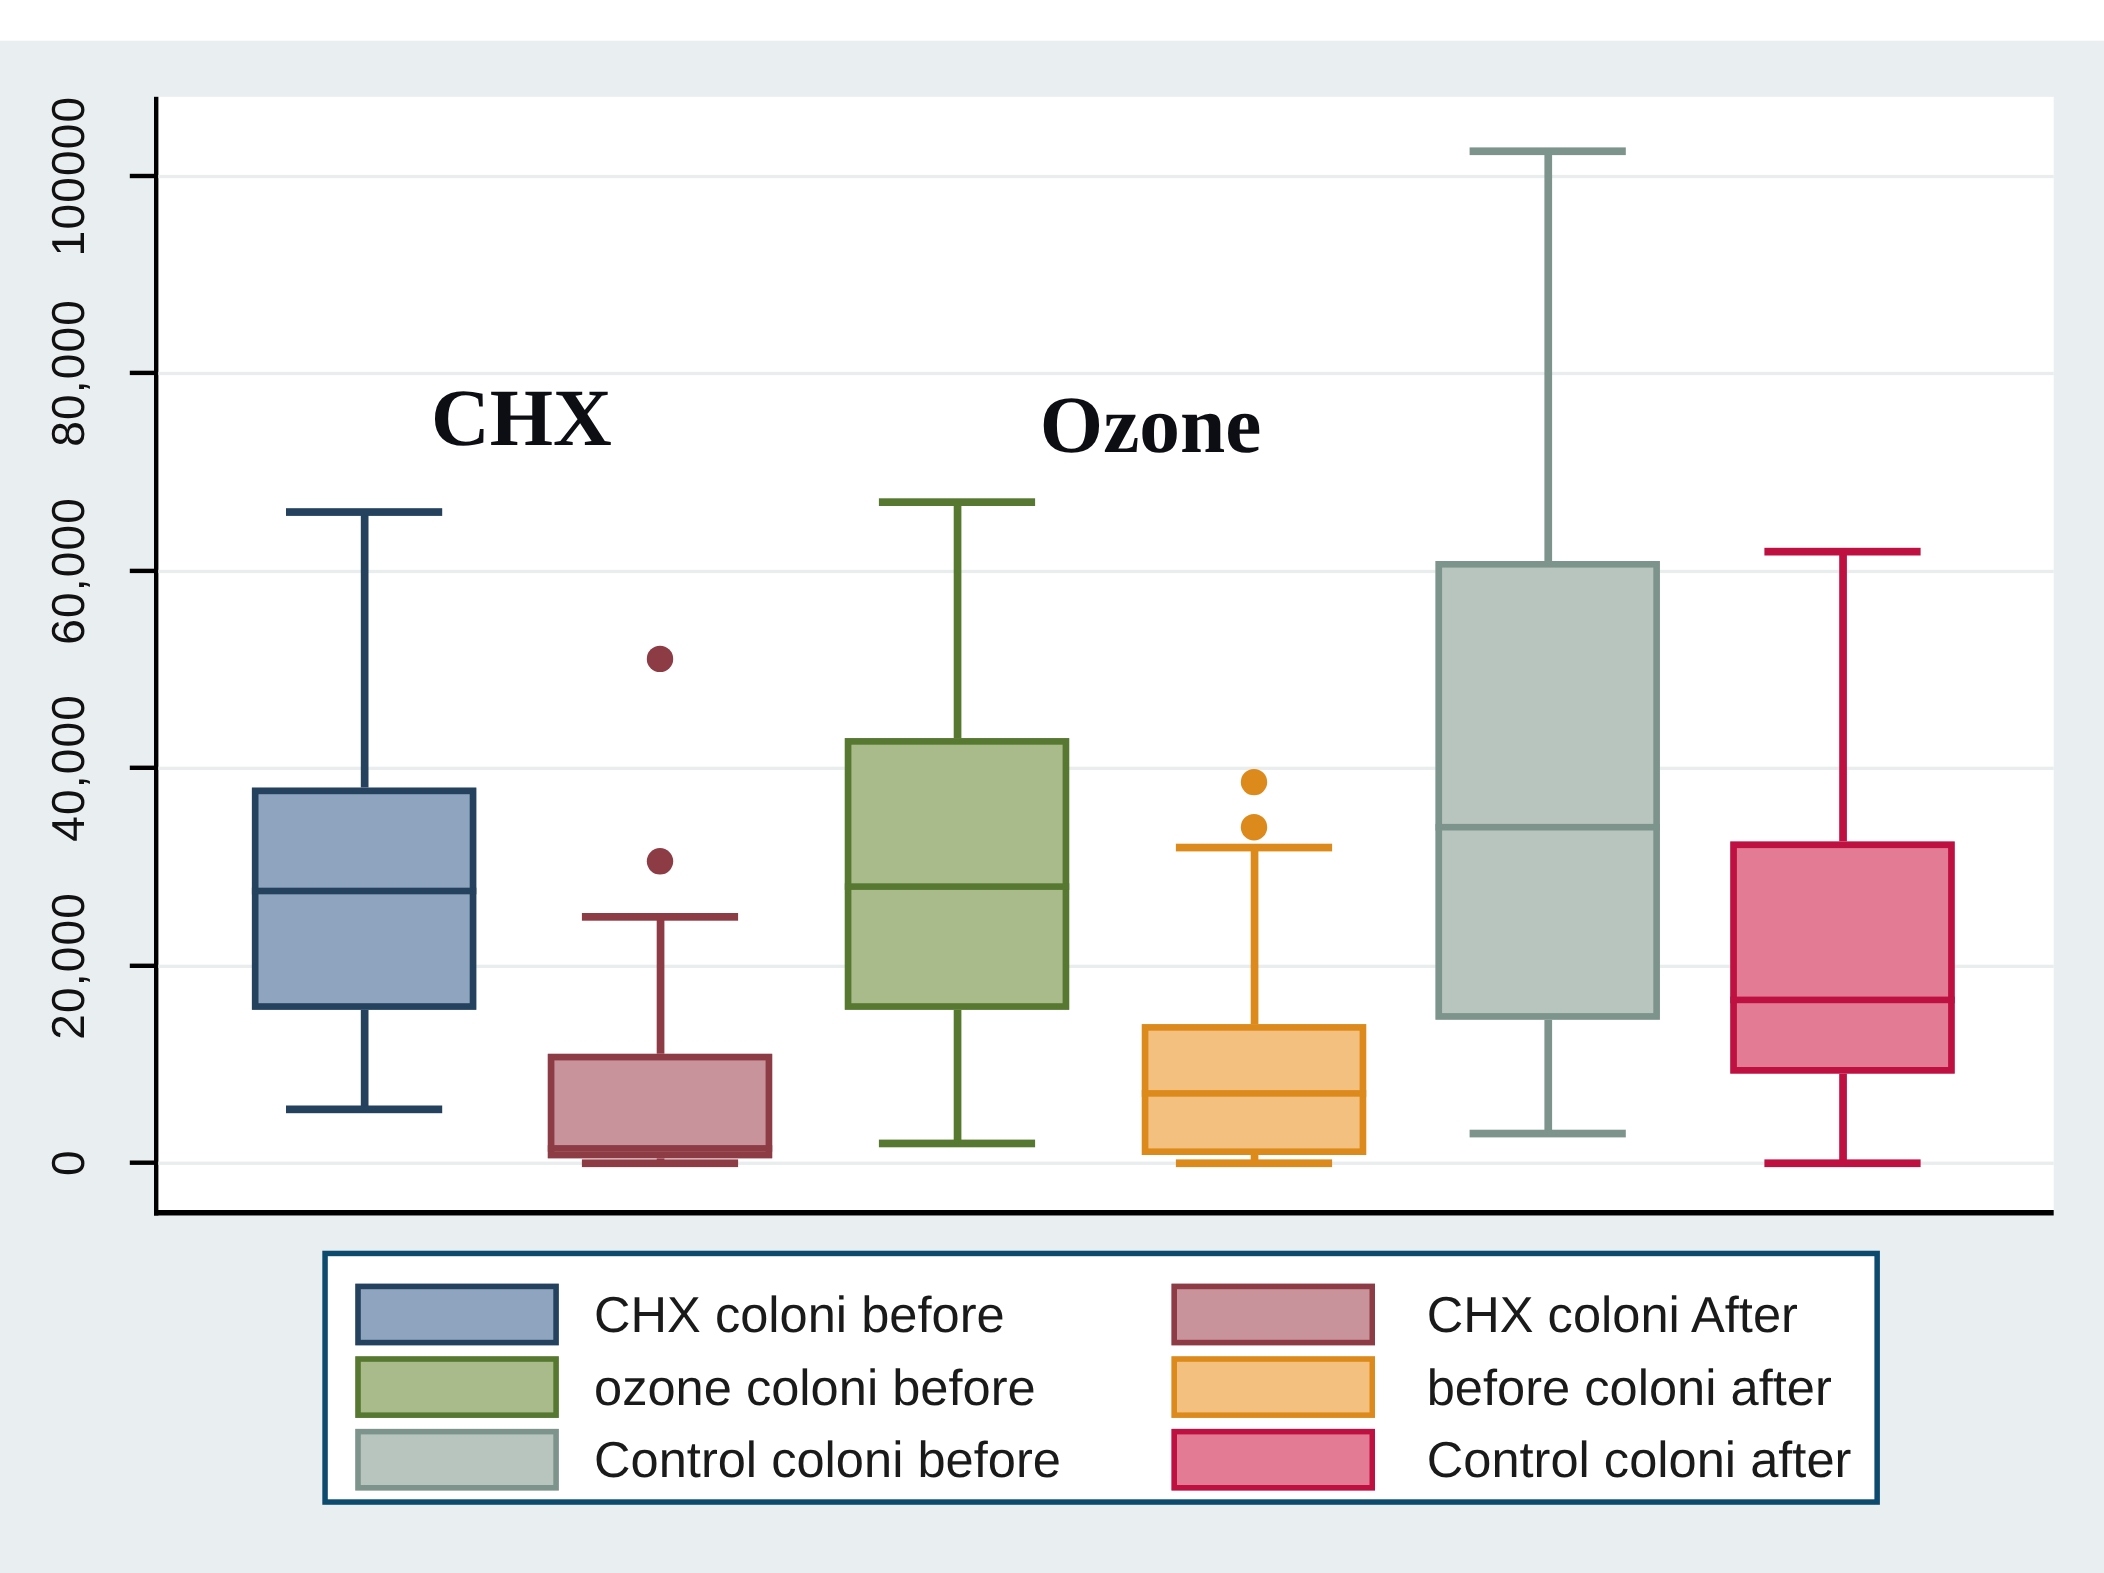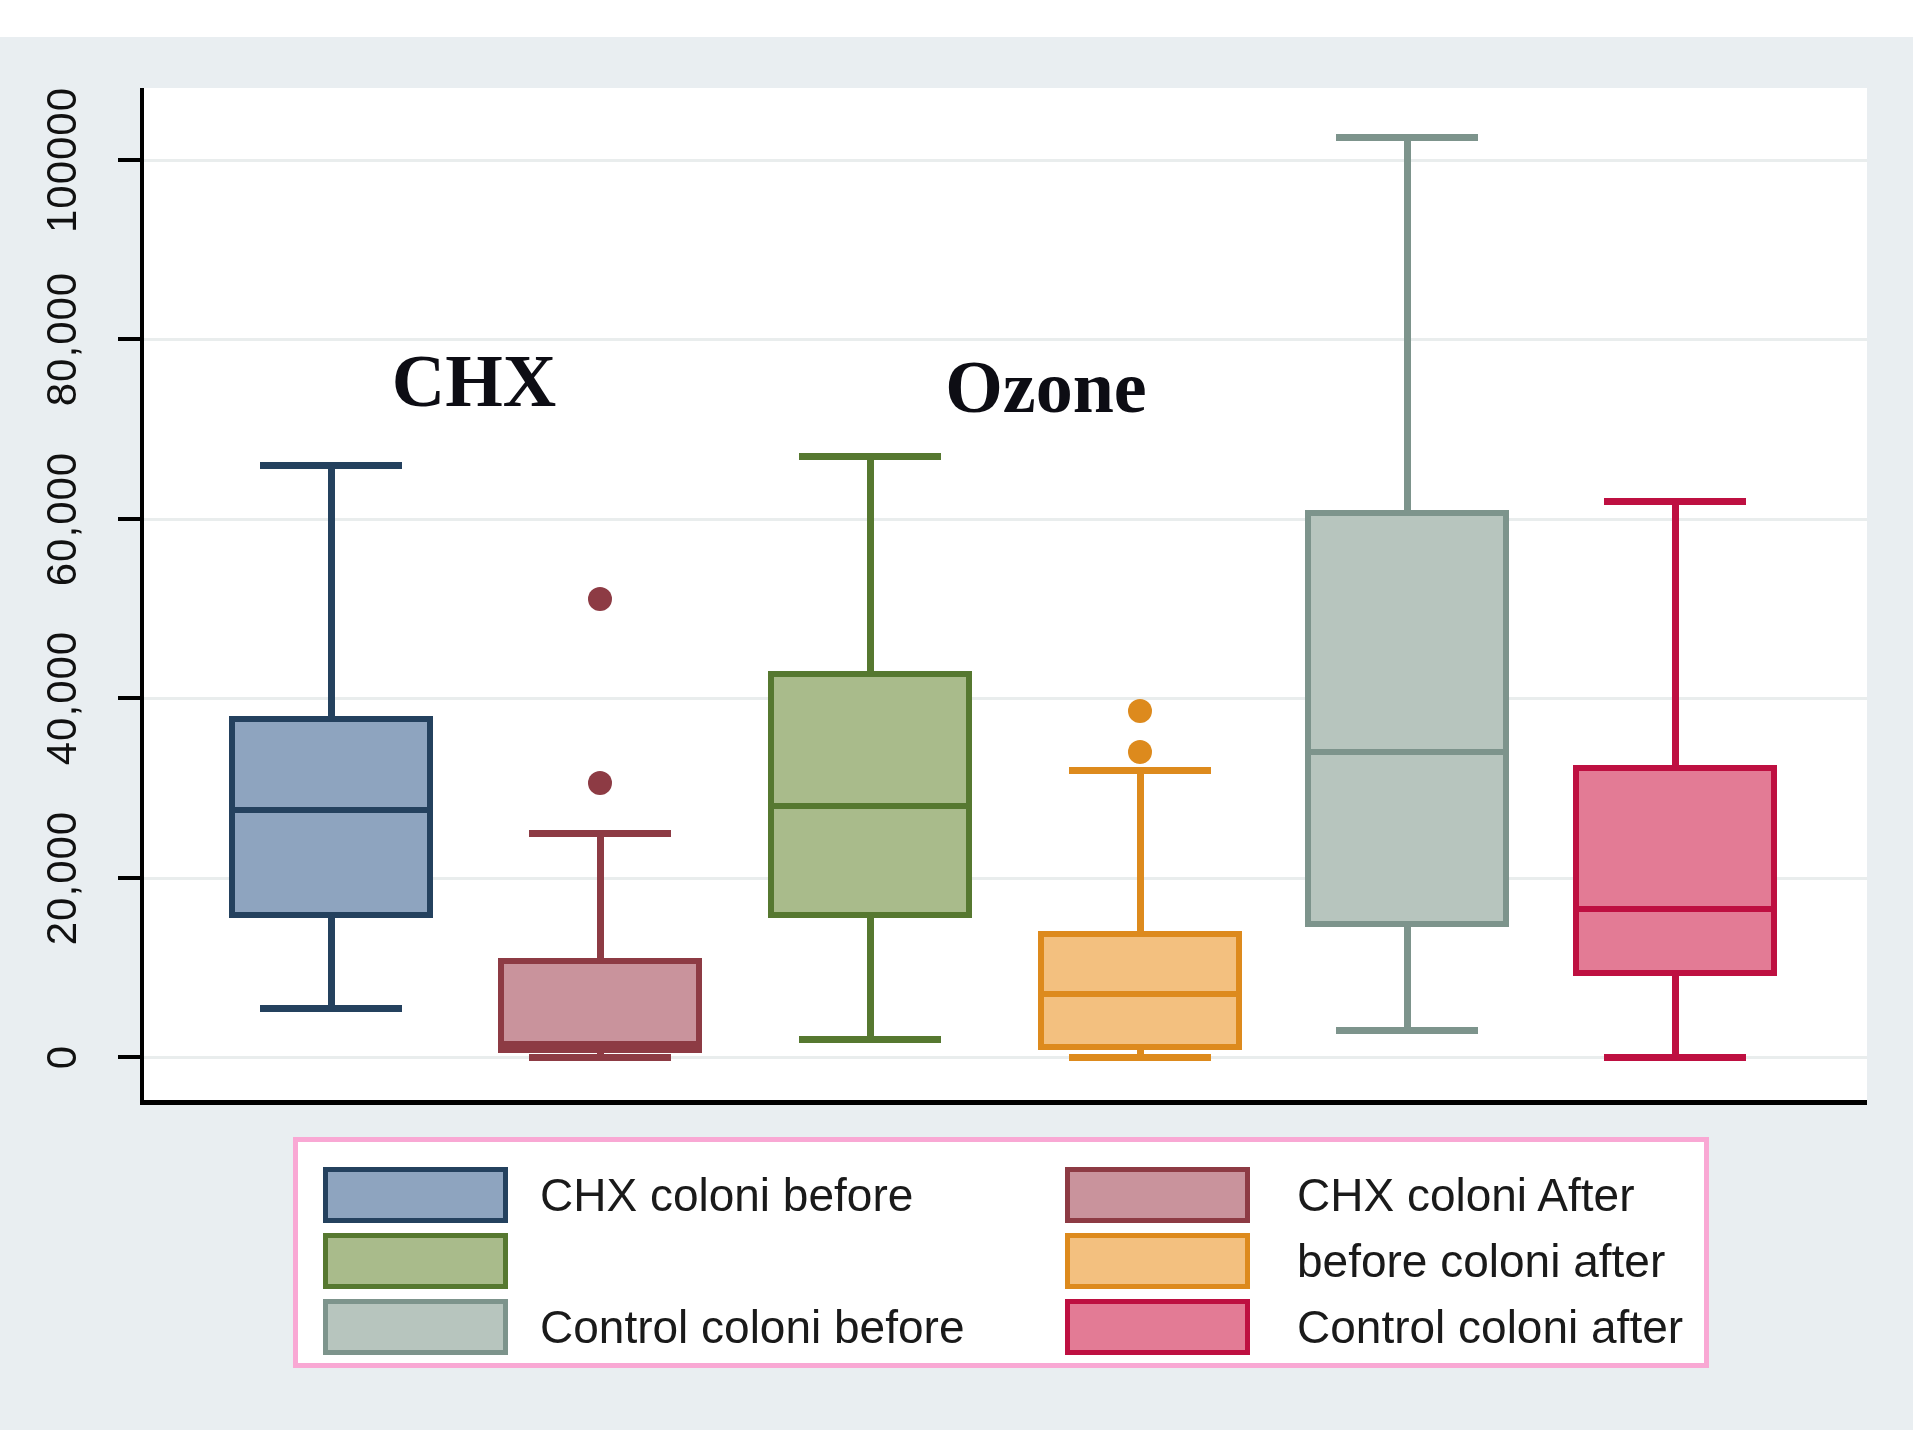--- a/index.html
+++ b/index.html
@@ -15,21 +15,21 @@
                font-size:42px;color:#111;white-space:nowrap;letter-spacing:1px;}
   .group-label{position:absolute;transform:translate(-50%,-50%);
                font-family:"Liberation Serif",serif;font-weight:bold;font-size:74px;color:#0d0d14;
                white-space:nowrap;}
   .whisker-stem{position:absolute;}
   .whisker-cap{position:absolute;height:7px;}
   .box{position:absolute;box-sizing:border-box;}
   .median{position:absolute;height:6px;}
   .outlier{position:absolute;width:24px;height:24px;border-radius:50%;}
   .legend{position:absolute;left:293px;top:1137px;width:1416px;height:231px;background:#ffffff;
-          border:5px solid #f9a8d4;box-sizing:border-box;}
+          border:5px solid #0c4a6e;box-sizing:border-box;}
   .legend-swatch{position:absolute;width:185px;height:56px;box-sizing:border-box;}
   .legend-label{position:absolute;font-size:46px;color:#1a1a1a;white-space:nowrap;
                 transform:translateY(-50%);}
 </style>
 </head>
 <body>
 
 <div class="canvas">
   <div class="figure-bg"></div>
   <div class="plot-area"></div>
@@ -100,20 +100,21 @@
   <div class="layer" id="label-layer">
       <div class="group-label" style="left: 1046px; top: 387px;">Ozone</div>
       <div class="group-label" style="left: 474px; top: 381px;">CHX</div>
     </div>
   <div class="legend" id="legend-box">
       <div class="legend-swatch" style="left: 25px; top: 25px; background: rgb(142, 164, 191); border: 5px solid rgb(36, 65, 94);"></div>
       <div class="legend-label" style="left: 242px; top: 53px;">CHX coloni before</div>
       <div class="legend-swatch" style="left: 767px; top: 25px; background: rgb(201, 147, 156); border: 5px solid rgb(141, 59, 68);"></div>
       <div class="legend-label" style="left: 999px; top: 53px;">CHX coloni After</div>
       <div class="legend-swatch" style="left: 25px; top: 91px; background: rgb(169, 187, 139); border: 5px solid rgb(86, 120, 48);"></div>
+      <div class="legend-label" style="left: 242px; top: 119px;">ozone coloni before</div>
       <div class="legend-swatch" style="left: 767px; top: 91px; background: rgb(243, 192, 127); border: 5px solid rgb(221, 138, 29);"></div>
       <div class="legend-label" style="left: 999px; top: 119px;">before coloni after</div>
       <div class="legend-swatch" style="left: 25px; top: 157px; background: rgb(183, 197, 190); border: 5px solid rgb(125, 148, 140);"></div>
       <div class="legend-label" style="left: 242px; top: 185px;">Control coloni before</div>
       <div class="legend-swatch" style="left: 767px; top: 157px; background: rgb(227, 123, 149); border: 5px solid rgb(190, 16, 65);"></div>
       <div class="legend-label" style="left: 999px; top: 185px; text-align: center;">Control coloni after</div>
     </div>
 </div>
 
 </body></html>

